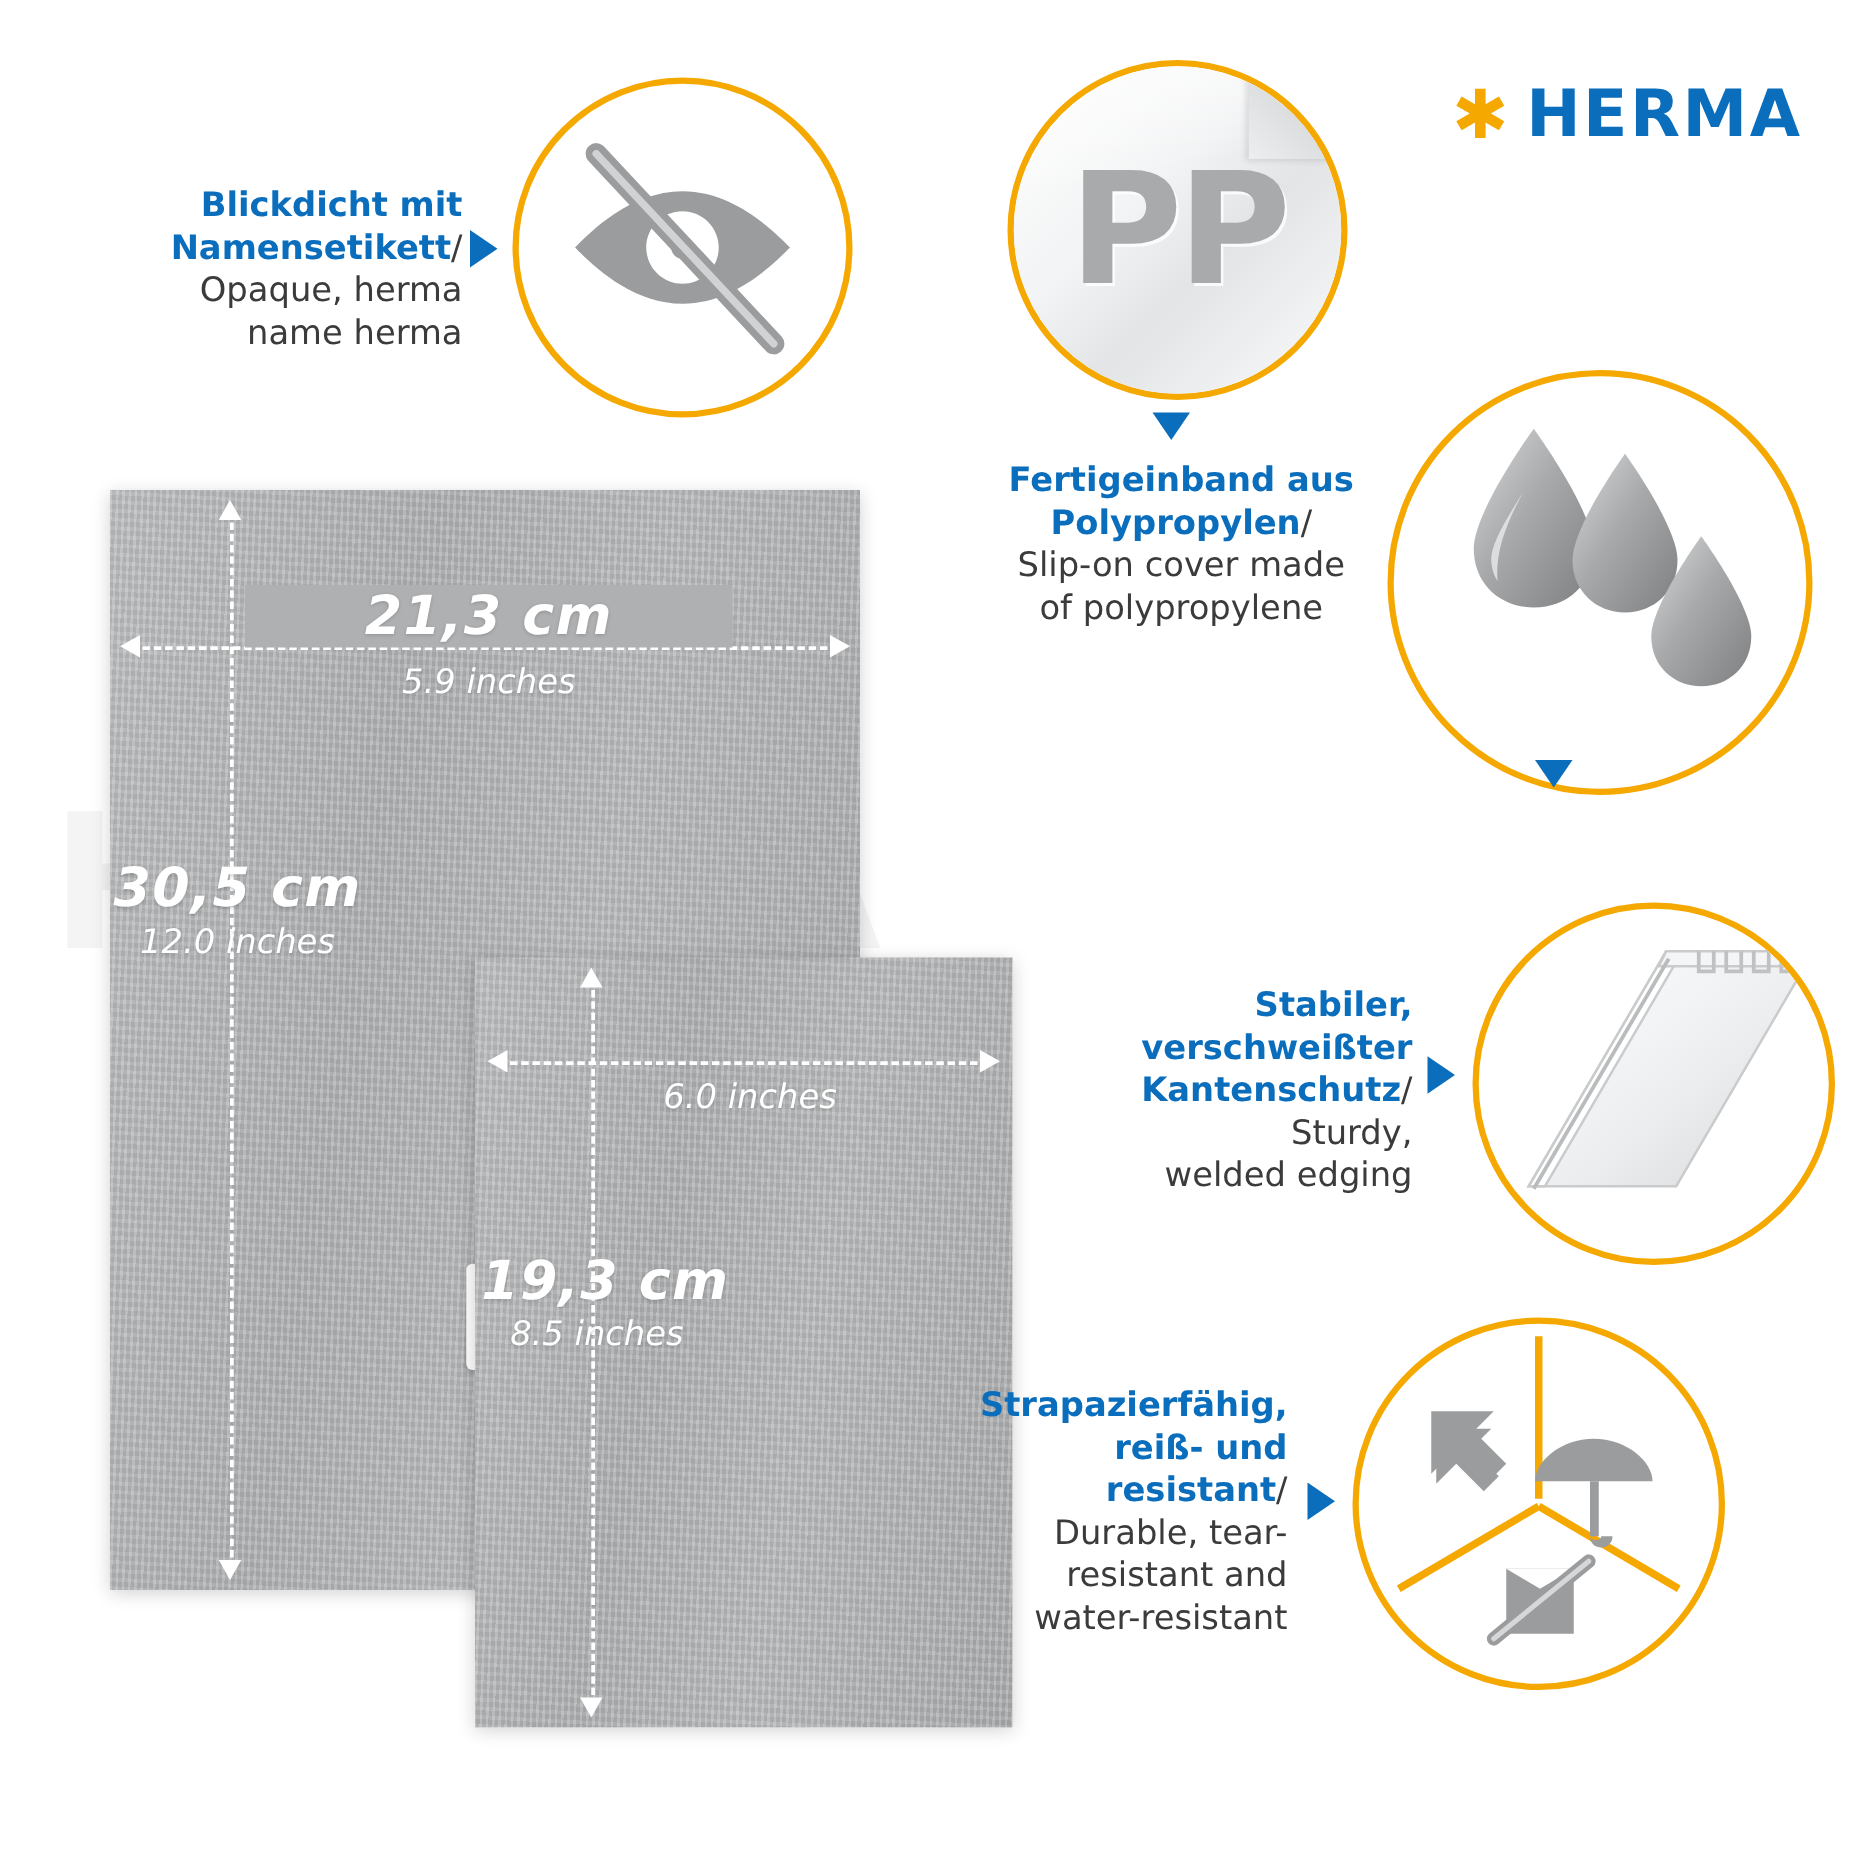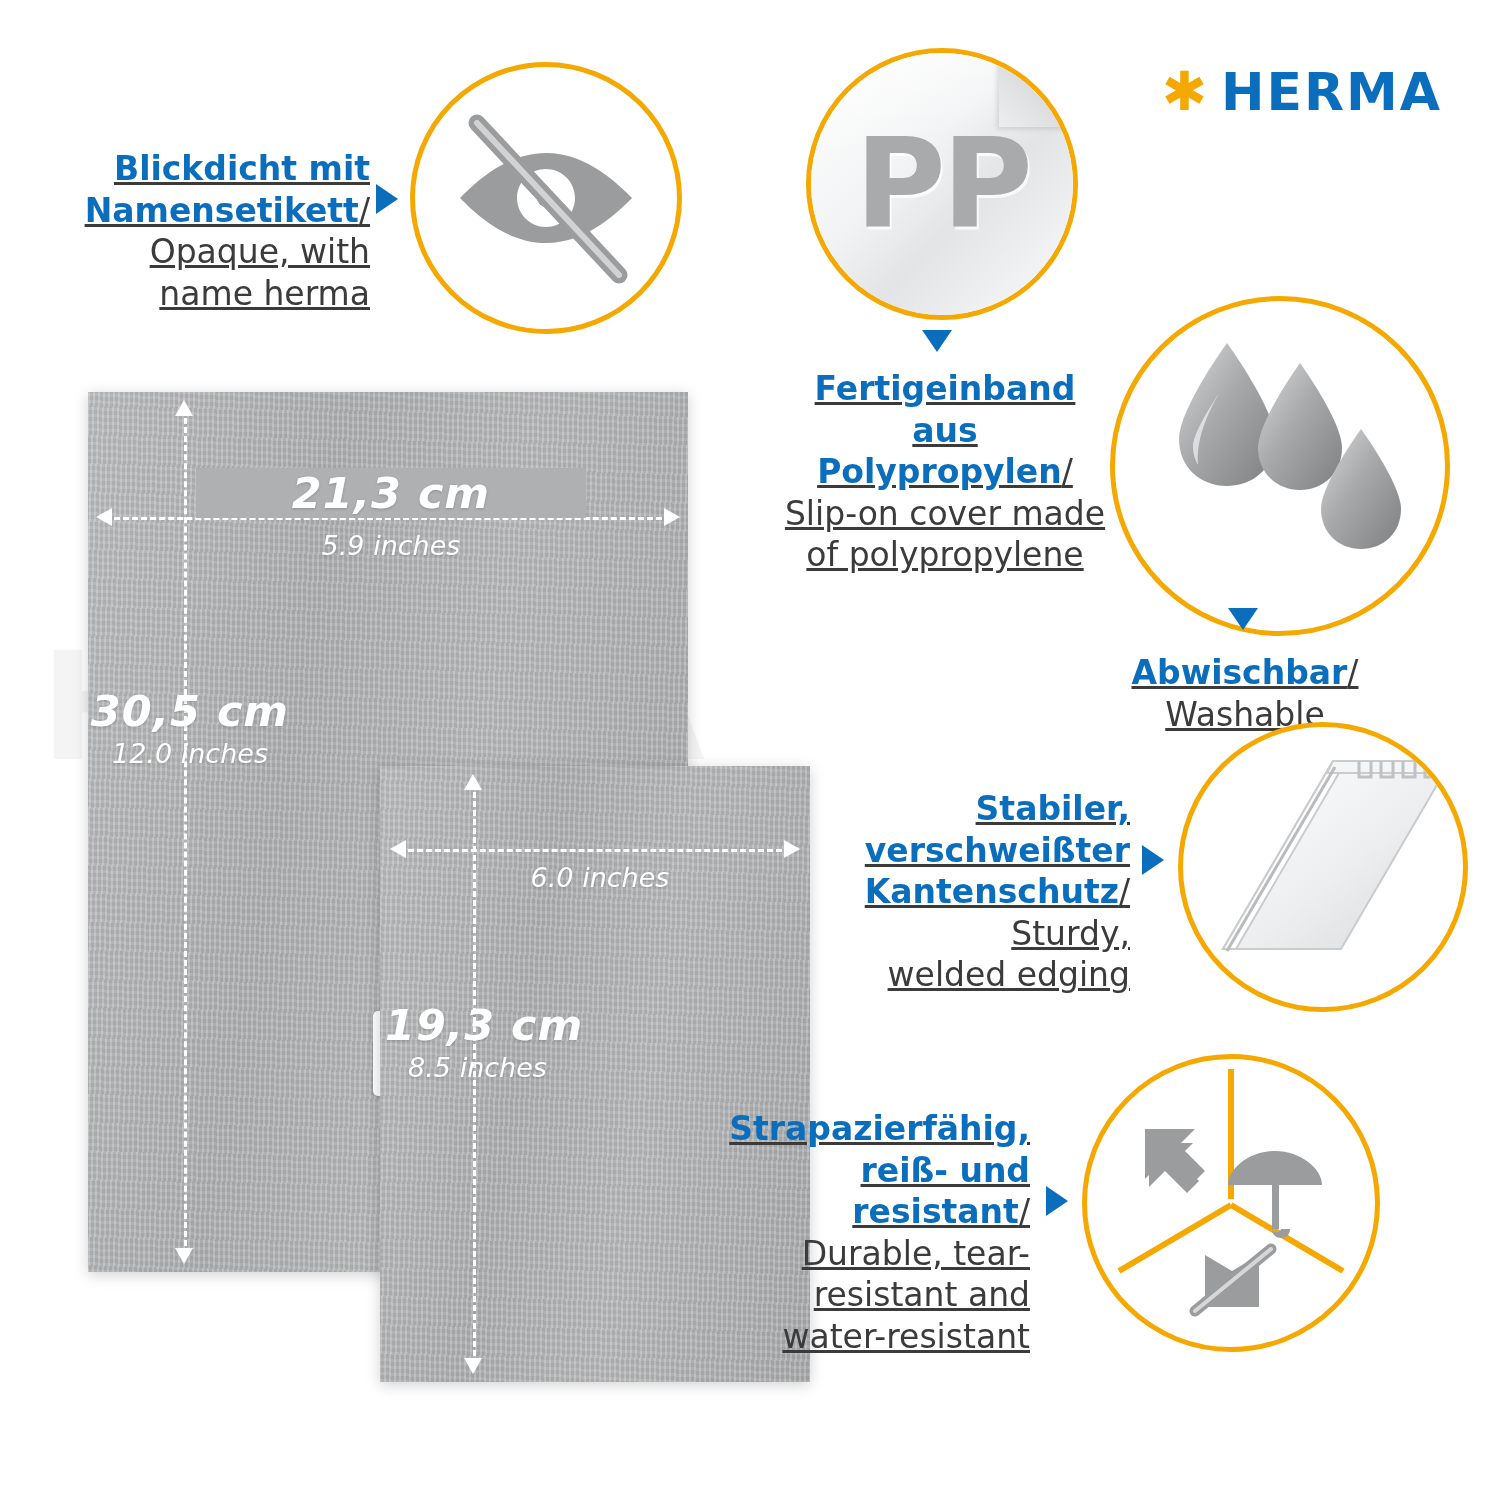--- a/index.html
+++ b/index.html
@@ -111,24 +111,23 @@
     border:5px solid #f5a800;
     background:#ffffff;
     overflow:hidden;
     box-sizing:border-box;
   }
 
   
   .callout{
     position:absolute;
     font-family:"DejaVu Sans", sans-serif;
-    font-size:33px;
+    font-size:27px;
     line-height:1.26;
     color:#3b3b3b;
-    text-decoration:underline;
   }
   .callout b{color:#0a6ebd;font-weight:bold;}
   .callout.right{text-align:right;}
   .callout.center{text-align:center;}
 
   .ptr{position:absolute;width:0;height:0;}
   .ptr-r{border-top:15px solid transparent;border-bottom:15px solid transparent;border-left:22px solid #0a6ebd;}
   .ptr-d{border-left:15px solid transparent;border-right:15px solid transparent;border-top:22px solid #0a6ebd;}
 
   
@@ -245,21 +244,21 @@
         <circle cx="131" cy="131" r="15" fill="#ffffff"></circle>
         <circle cx="131" cy="131" r="9" fill="#9a9c9e"></circle>
       </g>
       <line x1="62" y1="56" x2="204" y2="208" stroke="#9a9c9e" stroke-width="17" stroke-linecap="round"></line>
       <line x1="62" y1="56" x2="204" y2="208" stroke="#ffffff" stroke-width="6" stroke-linecap="round" opacity="0.55"></line>
     </svg>
   </div>
   <div class="ptr ptr-r" style="left:376px;top:184px;"></div>
   <div class="callout right" style="left:60px;top:148px;width:310px;">
     <b>Blickdicht mit Namensetikett</b><span>/</span><br>
-    <span>Opaque, with</span><br>
+    <span>Opaque, herma</span><br>
     <span>name herma</span>
   </div>
 
   <div class="circle" id="circle-pp">
     <div class="pp-bg"></div>
     <div class="pp-shine"></div>
     <div class="pp-text">PP</div>
     <div class="pp-corner"></div>
   </div>
   <div class="ptr ptr-d" style="left:922px;top:330px;"></div>
@@ -279,24 +278,20 @@
           <stop offset="100%" stop-color="#7d7f81"></stop>
         </linearGradient>
       </defs>
       <path d="M112 42c0 0 -48 66 -48 96 0 28 21 47 48 47s48 -19 48 -47c0 -30 -48 -96 -48 -96z" fill="url(#dg)"></path>
       <path d="M185 62c0 0 -42 58 -42 85 0 25 19 42 42 42s42 -17 42 -42c0 -27 -42 -85 -42 -85z" fill="url(#dg)"></path>
       <path d="M246 128c0 0 -40 55 -40 80 0 24 18 40 40 40s40 -16 40 -40c0 -25 -40 -80 -40 -80z" fill="url(#dg)"></path>
       <path d="M104 92c-14 22 -26 42 -26 54 0 7 2 13 5 18 -2 -26 9 -50 21 -72z" fill="#e8eaec" opacity=".8"></path>
     </svg>
   </div>
   <div class="ptr ptr-d" style="left:1228px;top:608px;"></div>
-  <div class="callout center" style="left:1095px;top:652px;width:300px;">
-    <b>Abwischbar</b><span>/</span><br>
-    <span>Washable</span>
-  </div>
 
   <div class="circle" id="circle-edge">
     <svg width="280" height="280" viewBox="0 0 280 280">
       <defs>
         <linearGradient id="eg" x1="0" y1="0" x2="1" y2="1">
           <stop offset="0%" stop-color="#ffffff"></stop>
           <stop offset="55%" stop-color="#eceef0"></stop>
           <stop offset="100%" stop-color="#d5d7d9"></stop>
         </linearGradient>
       </defs>

